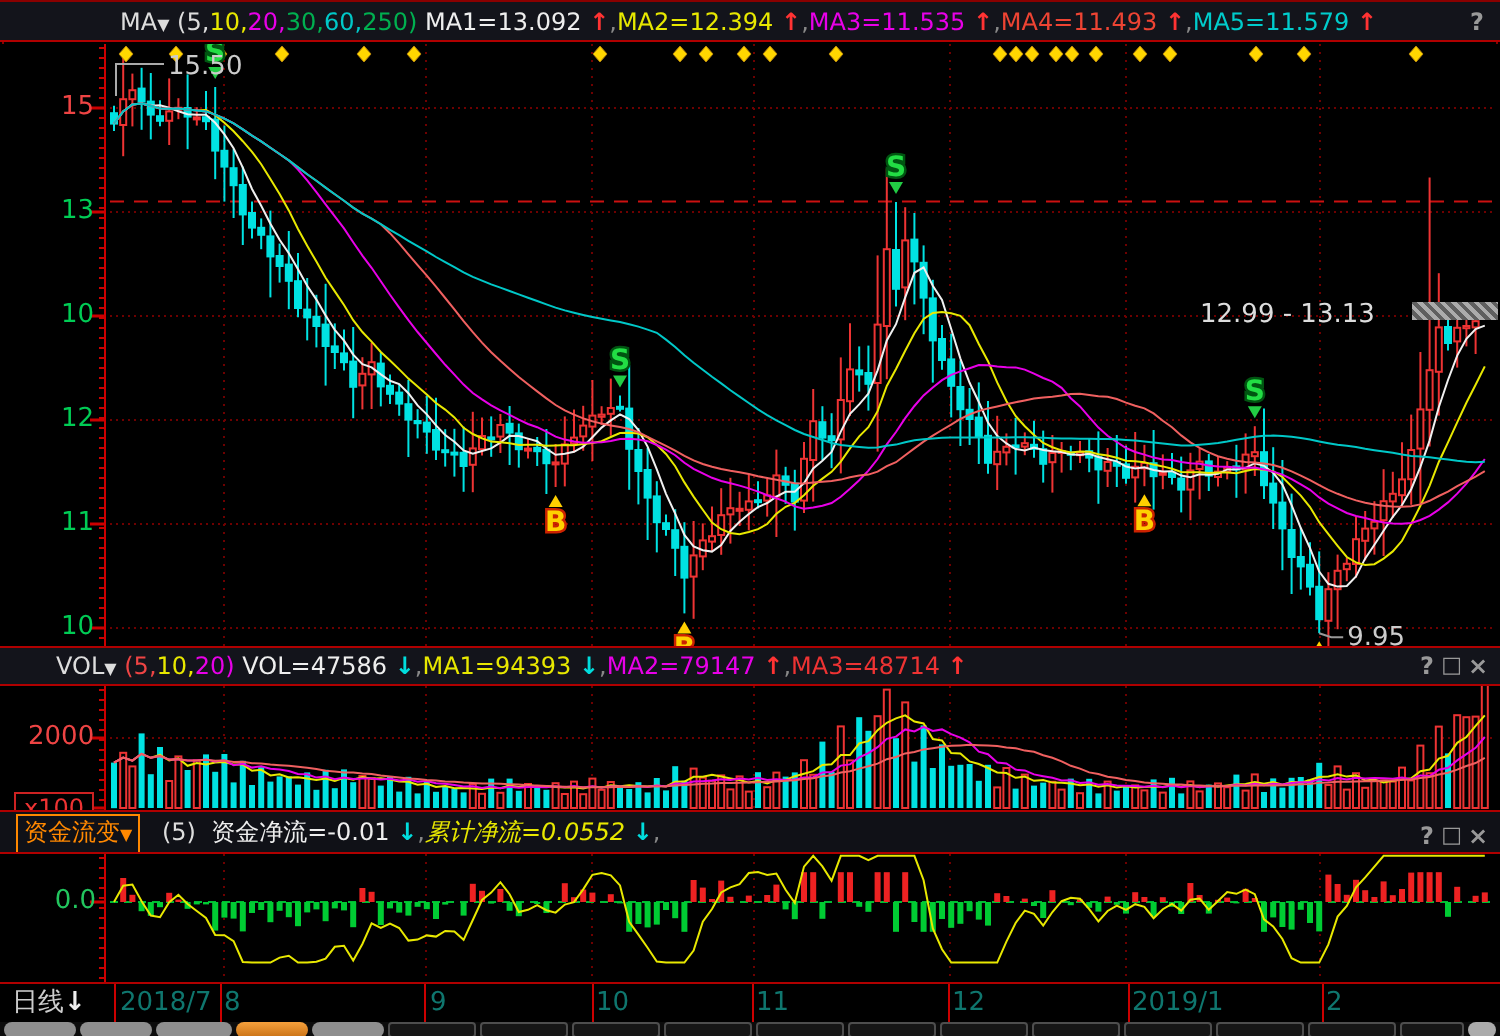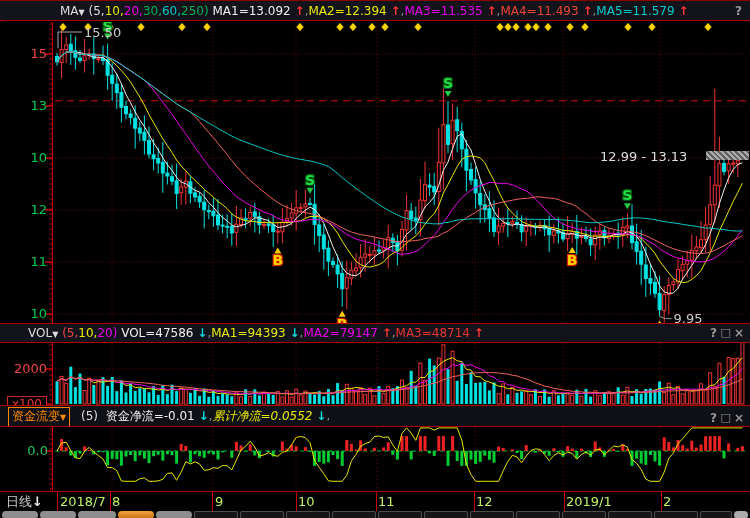--- a/index.html
+++ b/index.html
@@ -21,21 +21,21 @@
   .green{color:#22c55e;} .redlab{color:#ee4444;}
   svg{position:absolute;left:0;display:block;}
   #hatch{position:absolute;left:706px;top:150px;width:43px;height:9px;
          background:repeating-linear-gradient(45deg,#ababab 0 2px,#5f5f5f 2px 4px);}
   #x100box{position:absolute;left:7px;top:395px;width:38px;height:16px;border:1px solid #cc2222;
            color:#ee3333;text-align:center;line-height:15px;font-size:12px;background:#000;}
   #flowname{display:inline-block;border:1px solid #ff8800;color:#ff8800;padding:0 3px;
             margin-right:7px;line-height:16px;height:18px;}
   #axis-row{position:absolute;left:0;top:490px;width:750px;height:20px;border-top:1px solid #b00000;
             background:#000;box-sizing:border-box;}
-  .mon{position:absolute;top:1px;height:18px;line-height:18px;color:#bef264;font-size:13px;}
+  .mon{position:absolute;top:1px;height:18px;line-height:18px;color:#0f766e;font-size:13px;}
   .montick{position:absolute;top:0;width:1px;height:19px;background:#cc0000;}
   #period{position:absolute;left:6px;top:1px;height:35px;line-height:18px;color:#ccc;font-size:13px;cursor:pointer;}
   #scrollbar{position:absolute;left:0;top:510px;width:750px;height:8px;background:#0c0c0c;}
   .seg{position:absolute;top:0;height:8px;border-radius:4px;box-sizing:border-box;}
   .seg-g{background:#8e8e8e;} .seg-o{background:linear-gradient(#f5a03c,#c87014);}
   .seg-d{background:#161616;border:1px solid #4e4e4e;border-radius:2px;}
   .seg-c{background:#ababab;}
   #leftborder{position:absolute;left:1px;top:0;width:1px;height:510px;background:#8a0000;}
   #rightborder{position:absolute;left:748px;top:0;width:1px;height:490px;background:#8a0000;}
 </style>

